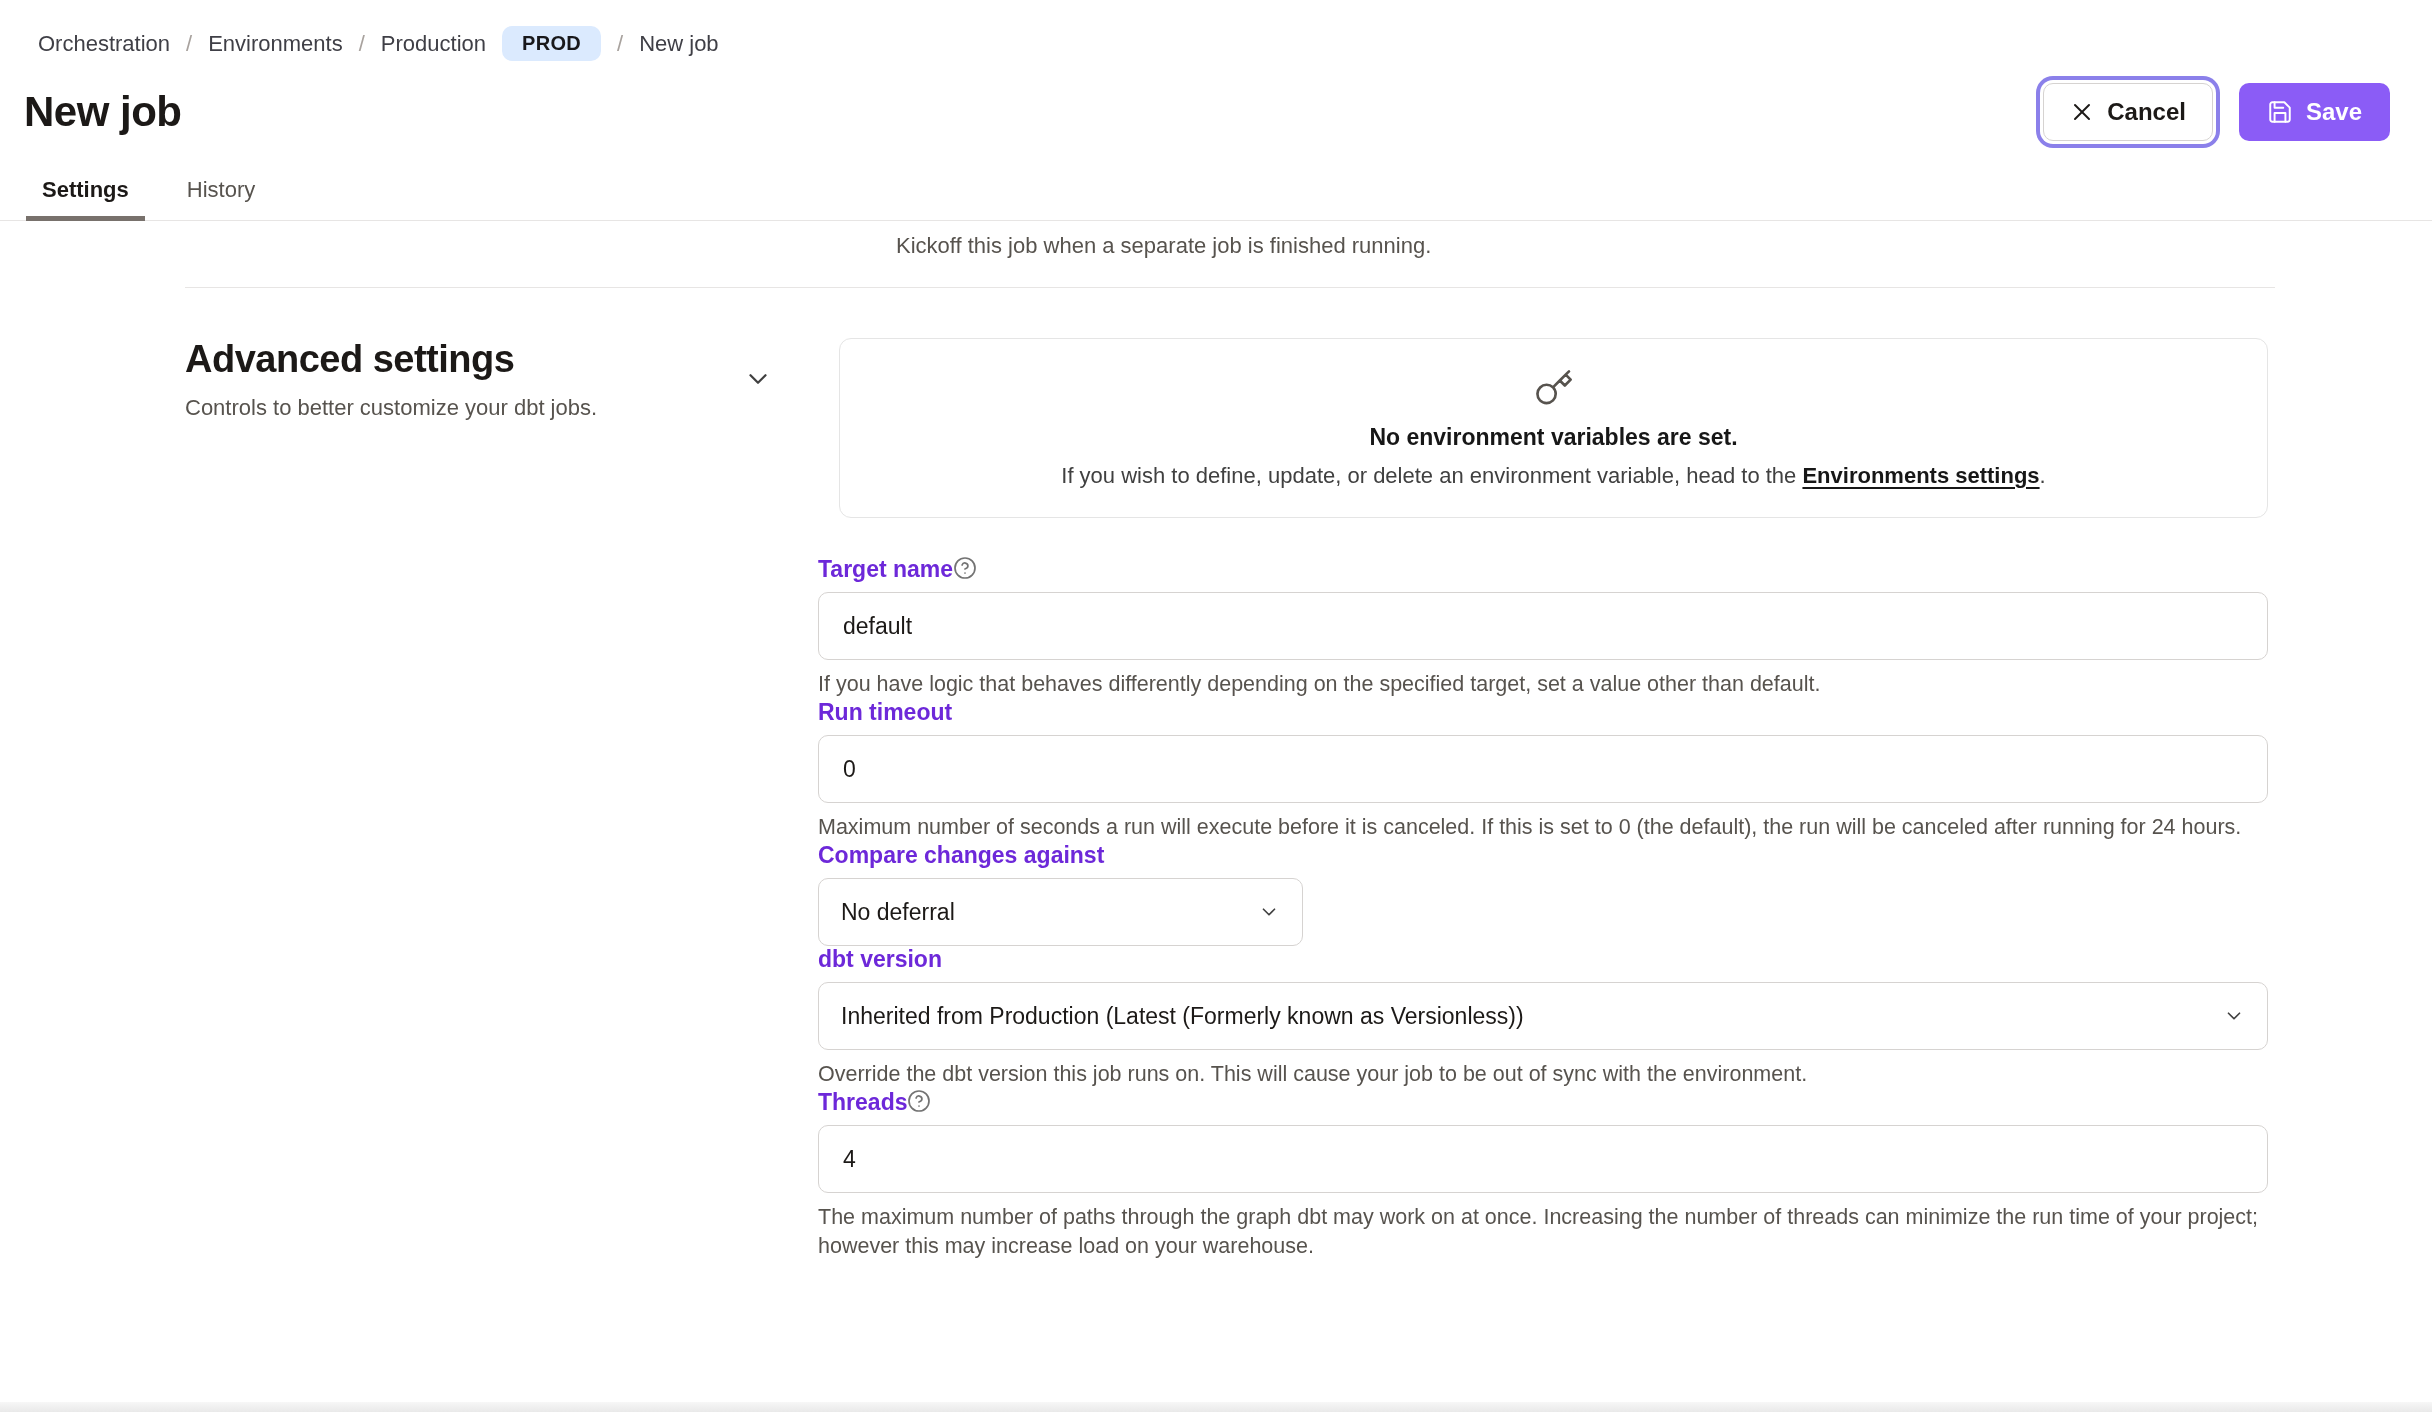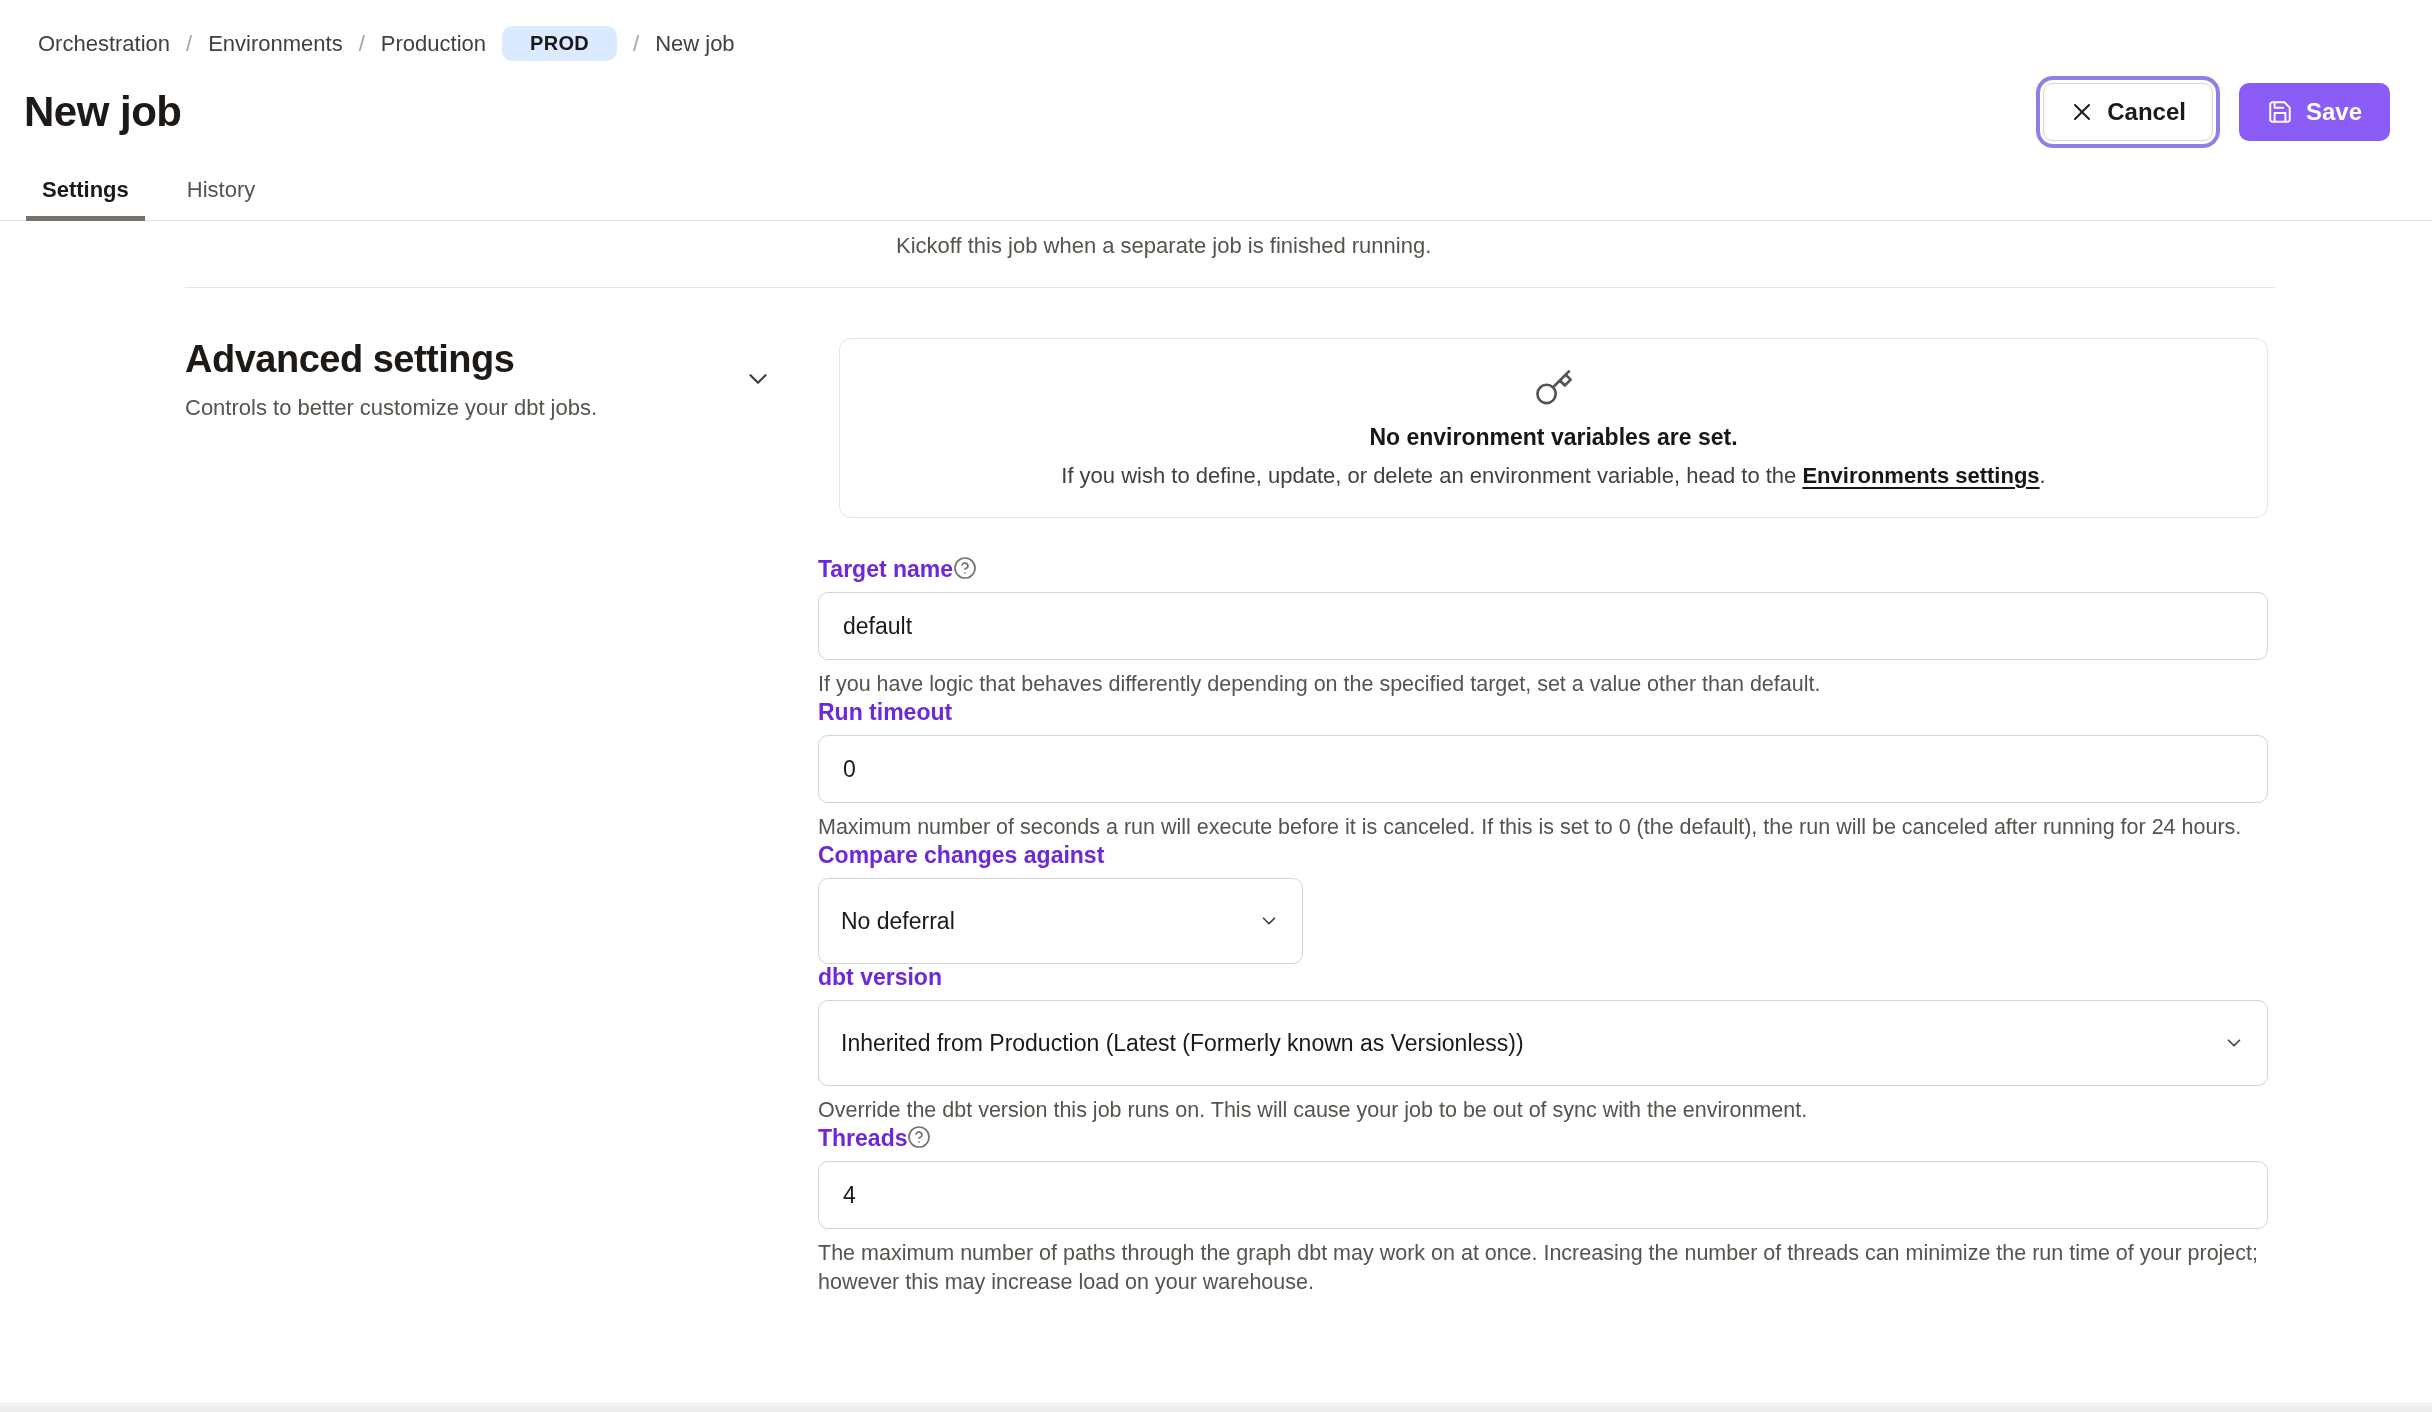--- a/index.html
+++ b/index.html
@@ -5,21 +5,21 @@
   * { margin:0; padding:0; box-sizing:border-box; }
   html,body { width:2432px; height:1412px; background:#fff; overflow:hidden;
     font-family:"Liberation Sans", sans-serif; color:#262626; }
 
   
   .breadcrumb { display:flex; align-items:center; gap:16px; padding:26px 40px 0 38px;
     font-size:22px; color:#3f3f46; }
   .crumb { cursor:pointer; }
   .crumb-sep { color:#a8a29e; }
   .crumb-badge { background:#dbeafe; color:#18181b; font-weight:700; font-size:20px;
-    padding:6px 28px; border-radius:10px; letter-spacing:.3px; }
+    padding:6px 20px; border-radius:10px; letter-spacing:.3px; }
 
   .title-row { display:flex; justify-content:space-between; align-items:center;
     padding:22px 42px 0 24px; }
   .page-title { font-size:42px; font-weight:700; letter-spacing:-.5px; color:#1c1917; }
   .actions { display:flex; gap:20px; align-items:center; }
   .btn { display:flex; align-items:center; gap:13px; height:58px; border-radius:10px;
     font-size:24px; font-weight:600; cursor:pointer; border:none;
     font-family:"Liberation Sans", sans-serif; }
   .btn-cancel { background:#fff; color:#1c1917; padding:0 26px;
     border:1px solid #d6d3d1;
@@ -54,21 +54,21 @@
     text-underline-offset:4px; cursor:pointer; }
 
   .field { }
   .field.first { margin-top:38px; }
   .field-label { display:flex; align-items:flex-start; font-size:23px;
     font-weight:700; color:#6d28d9; line-height:26px; }
   .help-icon { color:#737373; display:flex; cursor:pointer; }
   .text-input { display:block; width:100%; height:68px; margin-top:10px;
     border:1px solid #d6d3d1; border-radius:10px; padding:0 24px; font-size:23px;
     color:#1c1917; background:#fff; font-family:Liberation Sans, sans-serif; }
-  .select-box { height:86px; margin-top:10px; border:1px solid #d6d3d1; border-radius:10px;
+  .select-box { height:68px; margin-top:10px; border:1px solid #d6d3d1; border-radius:10px;
     display:flex; align-items:center; justify-content:space-between; padding:0 22px;
     font-size:23px; color:#1c1917; cursor:pointer; background:#fff;text-align:center; }
   .select-box.narrow { width:485px; }
   .select-chevron { color:#404040; display:flex; }
   .field-help { margin-top:10px; font-size:21.5px; color:#57534e; line-height:29px;
     max-width:1450px; }
 
   .bottom-strip { position:absolute; left:0; bottom:0; width:2432px; height:10px;
     background:linear-gradient(#f7f7f7,#e9e9e9); }
 </style>

